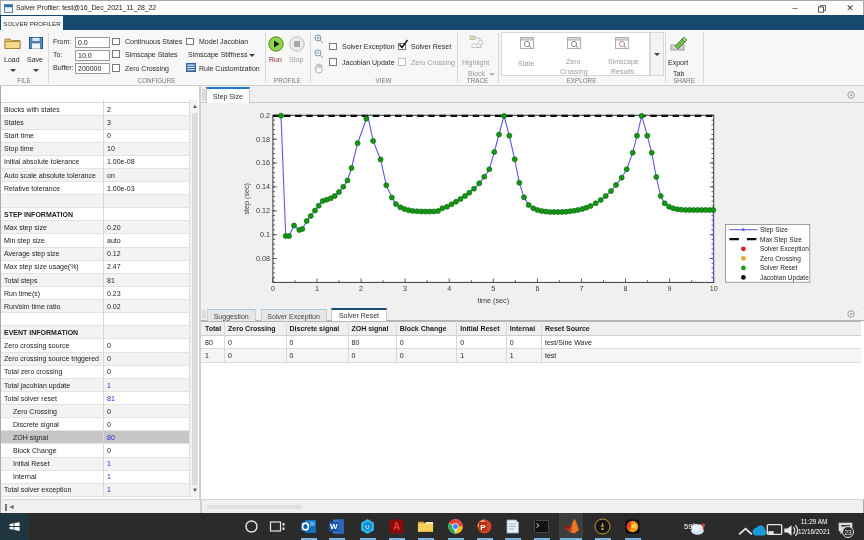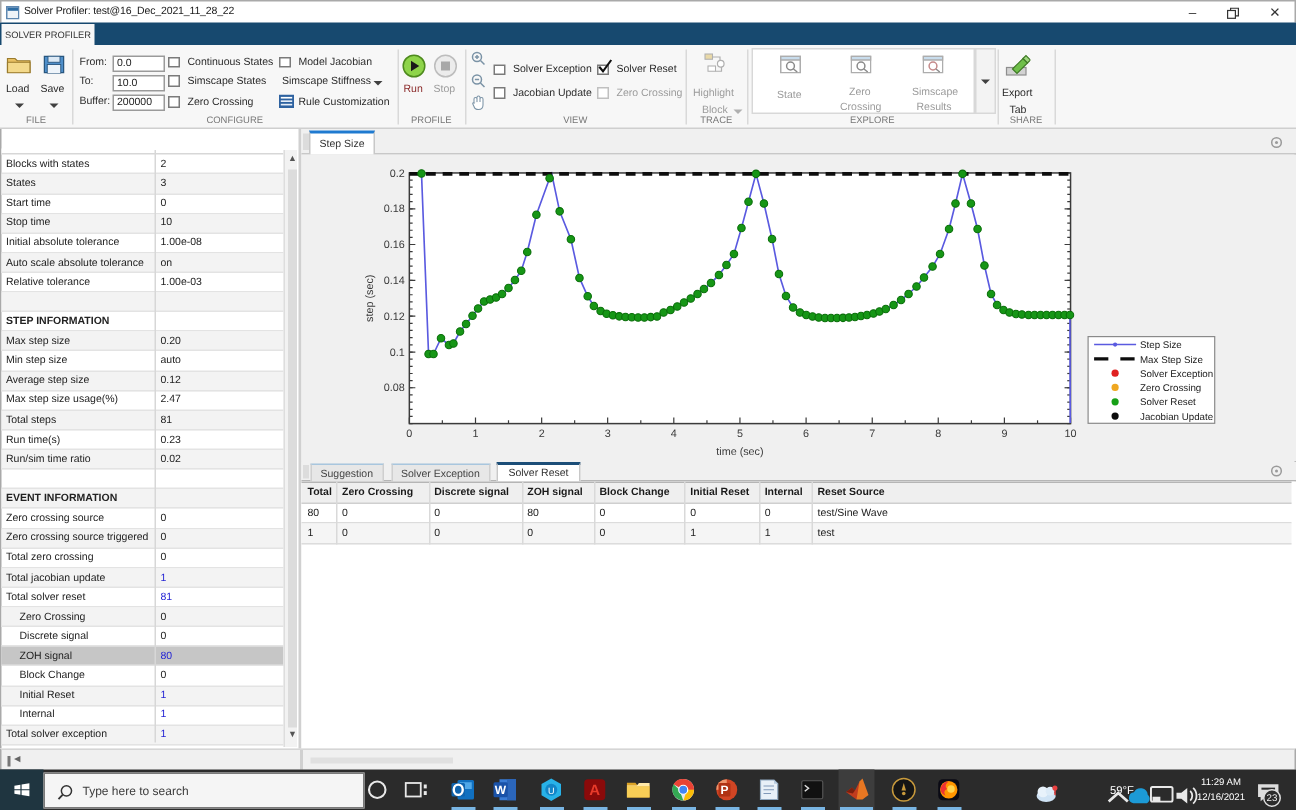--- a/index.html
+++ b/index.html
@@ -678,27 +678,20 @@
   <div class="abs" style="left:199px; top:0; width:2px; height:13px; background:#d0d0d0;"></div>
   <div class="abs" style="left:206px; top:5px; width:95px; height:4px; background:#e0e0e0;"></div>
 </div>
 
 <div id="taskbar">
   <div id="startbtn">
     <svg class="abs" style="left:9px; top:8px;" width="11" height="11" viewBox="0 0 11 11">
         <path d="M0.6 2.9 L4.6 2.2 V5.1 H0.6 z M5.4 2.05 L10.6 1.15 V5.1 H5.4 z M0.6 5.9 H4.6 V8.8 L0.6 8.1 z M5.4 5.9 H10.6 V9.9 L5.4 9 z" fill="#fff"></path>
       </svg>
   </div>
-  <div id="searchbox">
-    <svg class="abs" style="left:8px; top:7px;" width="11" height="11" viewBox="0 0 11 11">
-        <circle cx="6.3" cy="4.2" r="3.4" fill="none" stroke="#333" stroke-width="1"></circle>
-        <line x1="3.7" y1="6.9" x2="1" y2="9.8" stroke="#333" stroke-width="1.2"></line>
-      </svg>
-    <span>Type here to search</span>
-  </div>
 
   <svg class="tico" style="left:243px;" width="17" height="17" viewBox="0 0 17 17">
       <circle cx="8.5" cy="8.5" r="5.5" fill="none" stroke="#e8e8e8" stroke-width="1.4"></circle>
     </svg>
   <svg class="tico" style="left:269px;" width="17" height="17" viewBox="0 0 17 17">
       <rect x="1.5" y="4" width="10" height="9" fill="none" stroke="#e8e8e8" stroke-width="1.2"></rect>
       <rect x="13.5" y="5" width="2" height="2.6" fill="#e8e8e8"></rect>
       <rect x="13.5" y="9.4" width="2" height="2.6" fill="#e8e8e8"></rect>
     </svg>
 
@@ -795,21 +788,21 @@
   <div class="tuline" style="left:595px; width:16px;"></div>
   <div class="tuline" style="left:625px; width:16px;"></div>
 
   <svg class="tico" style="left:690px; top:7px;" width="16" height="12" viewBox="0 0 16 12">
       <ellipse cx="7" cy="8" rx="6" ry="3.8" fill="#cfe3f5"></ellipse>
       <circle cx="5" cy="5.5" r="3.4" fill="#e8f2fb"></circle>
       <circle cx="9.5" cy="5" r="2.8" fill="#dcebf8"></circle>
       <circle cx="12.5" cy="3" r="1.6" fill="#e84040"></circle>
       <rect x="12.1" y="3.5" width="0.9" height="4" fill="#e84040"></rect>
     </svg>
-  <div class="abs" style="left:740px; top:9px; width:26px; height:10px; color:#fff; font-size:7.5px;">59°F</div>
+  <div class="abs" style="left:684px; top:9px; width:26px; height:10px; color:#fff; font-size:7.5px;">59°F</div>
   <svg class="tico" style="left:737px; top:10px;" width="12" height="7" viewBox="0 0 12 7">
       <path d="M1.5 5.5 L6 1.5 L10.5 5.5" fill="none" stroke="#e8e8e8" stroke-width="1.3"></path>
     </svg>
   <svg class="tico" style="left:751px; top:10px;" width="13" height="9" viewBox="0 0 15 10">
       <path d="M4 8.5 A3.3 3.3 0 0 1 4.4 2 A4.3 4.3 0 0 1 12.5 3.6 A2.9 2.9 0 0 1 12 8.5 z" fill="#1c9ad6"></path>
     </svg>
   <svg class="tico" style="left:766px; top:9px;" width="11" height="9" viewBox="0 0 13 11">
       <rect x="1" y="1" width="11" height="7.5" rx="0.8" fill="none" stroke="#e8e8e8" stroke-width="1"></rect>
       <rect x="1.8" y="6" width="4" height="2.5" fill="#e8e8e8"></rect>
     </svg>

